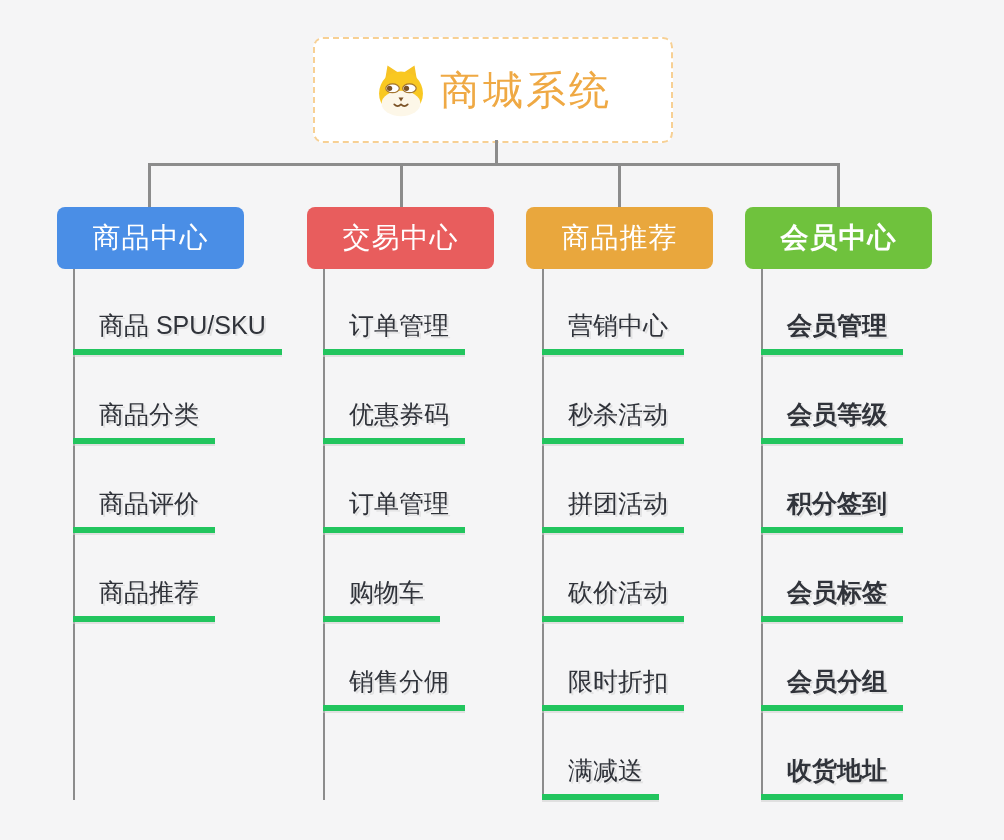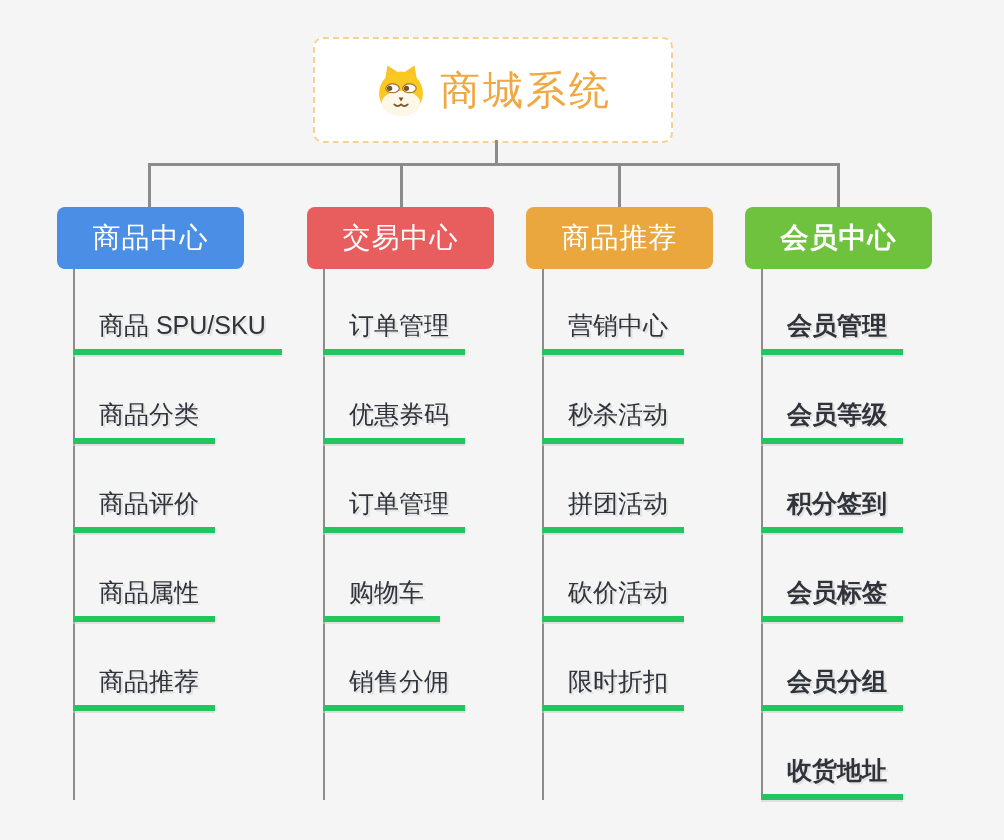--- a/index.html
+++ b/index.html
@@ -69,23 +69,20 @@
       <div class="leaf">
           <span class="leaf-label">商品 SPU/SKU</span>
         </div>
       <div class="leaf">
           <span class="leaf-label">商品分类</span>
         </div>
       <div class="leaf">
           <span class="leaf-label">商品评价</span>
         </div>
       <div class="leaf">
-          <span class="leaf-label">商品属性</span>
-        </div>
-      <div class="leaf">
           <span class="leaf-label">商品推荐</span>
         </div>
     </div>
   </div>
 
   <div class="branch branch-2">
     <div class="branch-header" style="background-color: rgb(232, 93, 93);">交易中心</div>
     <div class="trunk"></div>
     <div class="leaves">
       <div class="leaf">
@@ -118,20 +115,23 @@
         </div>
       <div class="leaf">
           <span class="leaf-label">拼团活动</span>
         </div>
       <div class="leaf">
           <span class="leaf-label">砍价活动</span>
         </div>
       <div class="leaf">
           <span class="leaf-label">限时折扣</span>
         </div>
+      <div class="leaf">
+          <span class="leaf-label">满减送</span>
+        </div>
     </div>
   </div>
 
   <div class="branch branch-4">
     <div class="branch-header" style="background-color: rgb(111, 194, 61);">会员中心</div>
     <div class="trunk"></div>
     <div class="leaves">
       <div class="leaf">
           <span class="leaf-label">会员管理</span>
         </div>

